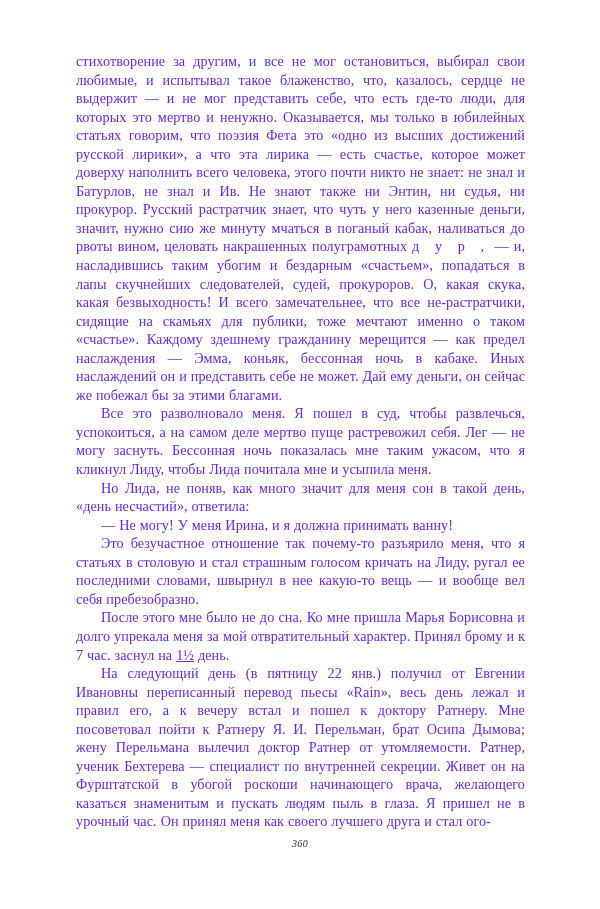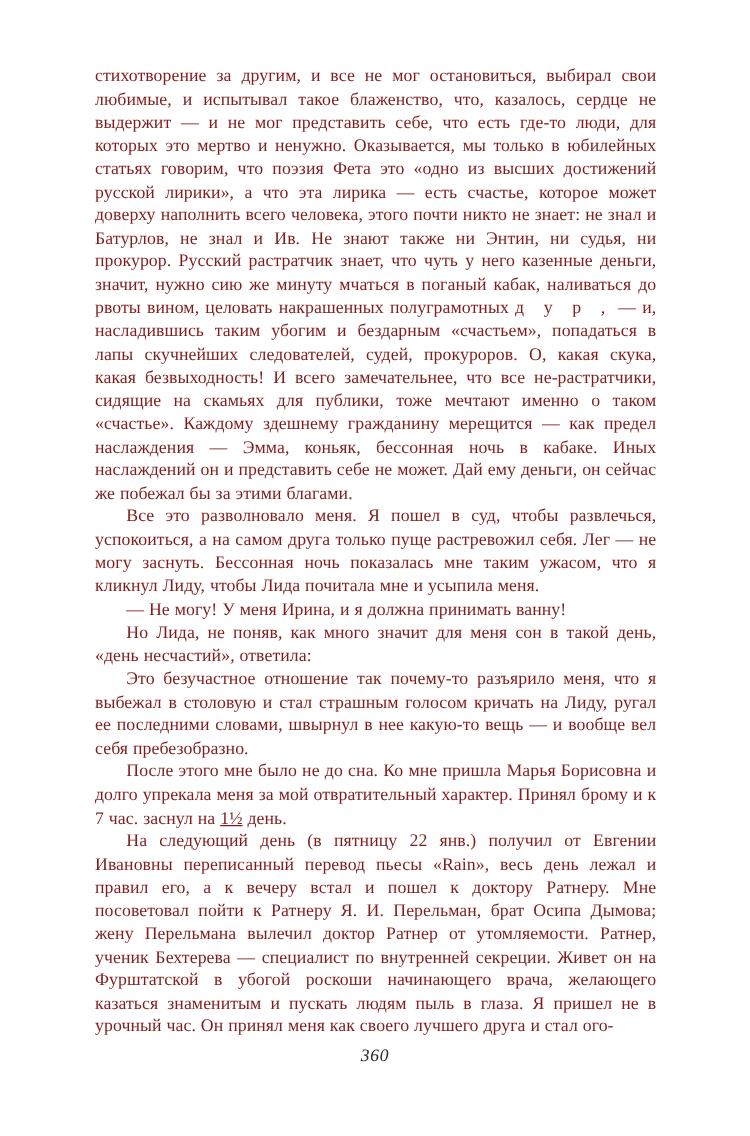--- a/index.html
+++ b/index.html
@@ -36,21 +36,21 @@
   .para {
     margin: 0;
     text-align: justify;
     text-justify: inter-word;
     font-size: 14.2px;
     line-height: 18.55px;
     text-indent: 25px;
     hyphens: manual;
     word-spacing: 0.02em;
     letter-spacing: 0.005em;
-    color: #7f1d1d;
+    color: #6d28d9;
   }
 
   .para.no-indent {
     text-indent: 0;
   }
 
   
   .spaced {
     letter-spacing: 0.38em;
   }
@@ -61,41 +61,41 @@
   }
 
   .page-number {
     position: absolute;
     left: 0;
     top: 838px;
     width: 600px;
     text-align: center;
     font-family: "Liberation Serif", "DejaVu Serif", serif;
     font-style: italic;
-    font-size: 14px;
+    font-size: 10px;
     color: #2a2a2a;
     letter-spacing: 0.04em;
   }
 </style>
 </head>
 <body>
 
 <div class="page">
 
   <div class="text-block">
 
     <p class="para no-indent"><span>стихотворение за другим, и все не мог остановиться, выбирал свои любимые, и испытывал такое блаженство, что, казалось, сердце не выдержит — и не мог представить себе, что есть где-то люди, для которых это мертво и ненужно. Оказывается, мы только в юбилейных статьях говорим, что поэзия Фета это «одно из высших достижений русской лирики», а что эта лирика — есть счастье, которое может доверху наполнить всего человека, этого почти никто не знает: не знал и Батурлов, не знал и Ив. Не знают также ни Энтин, ни судья, ни прокурор. Русский растратчик знает, что чуть у него казенные деньги, значит, нужно сию же минуту мчаться в поганый кабак, наливаться до рвоты вином, целовать накрашенных полуграмотных </span><span class="spaced">д у р ,</span><span> — и, насладившись таким убогим и бездарным «счастьем», попадаться в лапы скучнейших следователей, судей, прокуроров. О, какая скука, какая безвыходность! И всего замечательнее, что все не-растратчики, сидящие на скамьях для публики, тоже мечтают именно о таком «счастье». Каждому здешнему гражданину мерещится — как предел наслаждения — Эмма, коньяк, бессонная ночь в кабаке. Иных наслаждений он и представить себе не может. Дай ему деньги, он сейчас же побежал бы за этими благами.</span></p>
 
-    <p class="para">Все это разволновало меня. Я пошел в суд, чтобы развлечься, успокоиться, а на самом друга только пуще растревожил себя. Лег — не могу заснуть. Бессонная ночь показалась мне таким ужасом, что я кликнул Лиду, чтобы Лида почитала мне и усыпила меня.</p>
+    <p class="para">Все это разволновало меня. Я пошел в суд, чтобы развлечься, успокоиться, а на самом деле мертво пуще растревожил себя. Лег — не могу заснуть. Бессонная ночь показалась мне таким ужасом, что я кликнул Лиду, чтобы Лида почитала мне и усыпила меня.</p>
+
+    <p class="para">Но Лида, не поняв, как много значит для меня сон в такой день, «день несчастий», ответила:</p>
 
     <p class="para">— Не могу! У меня Ирина, и я должна принимать ванну!</p>
 
-    <p class="para">Но Лида, не поняв, как много значит для меня сон в такой день, «день несчастий», ответила:</p>
-
-    <p class="para">Это безучастное отношение так почему-то разъярило меня, что я выбежал в столовую и стал страшным голосом кричать на Лиду, ругал ее последними словами, швырнул в нее какую-то вещь — и вообще вел себя пребезобразно.</p>
+    <p class="para">Это безучастное отношение так почему-то разъярило меня, что я статьях в столовую и стал страшным голосом кричать на Лиду, ругал ее последними словами, швырнул в нее какую-то вещь — и вообще вел себя пребезобразно.</p>
 
 
     <p class="para"><span>После этого мне было не до сна. Ко мне пришла Марья Борисовна и долго упрекала меня за мой отвратительный характер. Принял брому и к 7 час. заснул на  </span><span class="frac">1½</span><span>  день.</span></p>
 
     <p class="para">На следующий день (в пятницу 22 янв.) получил от Евгении Ивановны переписанный перевод пьесы «Rain», весь день лежал и правил его, а к вечеру встал и пошел к доктору Ратнеру. Мне посоветовал пойти к Ратнеру Я. И. Перельман, брат Осипа Дымова; жену Перельмана вылечил доктор Ратнер от утомляемости. Ратнер, ученик Бехтерева — специалист по внутренней секреции. Живет он на Фурштатской в убогой роскоши начинающего врача, желающего казаться знаменитым и пускать людям пыль в глаза. Я пришел не в урочный час. Он принял меня как своего лучшего друга и стал ого-</p>
 
   </div>
 
   <div class="page-number">360</div>
 

